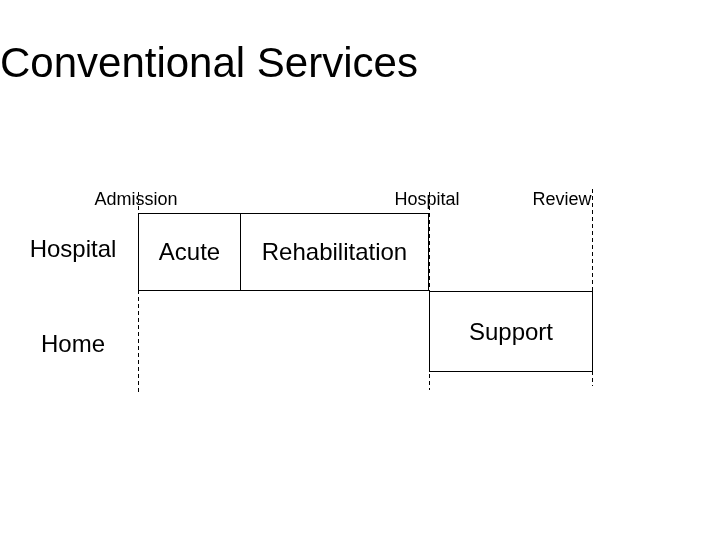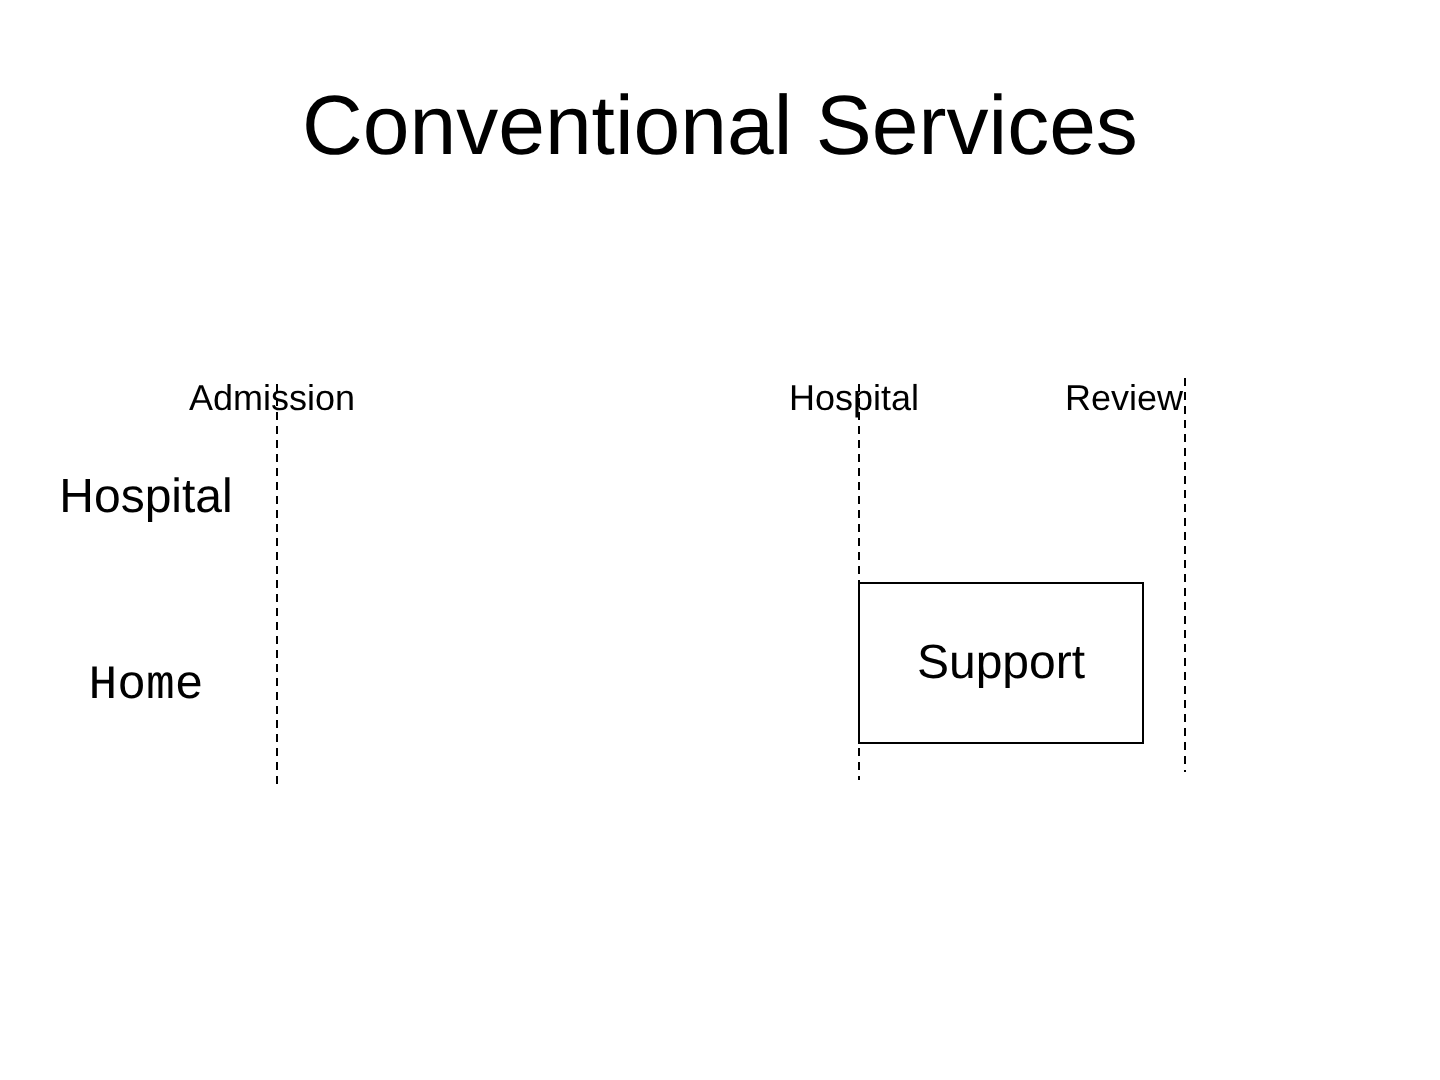--- a/index.html
+++ b/index.html
@@ -14,21 +14,21 @@
     background: #ffffff;
     overflow: hidden;
     font-family: "Liberation Sans", "DejaVu Sans", sans-serif;
     color: #000000;
   }
   .title {
     position: absolute;
     top: 42px;
     left: 0;
     width: 100%;
-    text-align: center;
+    text-align: left;
     font-size: 42px;
     line-height: 1;
     white-space: nowrap;
     z-index: 3;
   }
   .milestone-label {
     position: absolute;
     top: 162px;
     transform: translateX(-50%);
     font-size: 18px;
@@ -52,21 +52,21 @@
   .row-label {
     position: absolute;
     transform: translateX(-50%);
     left: 73px;
     font-size: 24px;
     line-height: 1;
     white-space: nowrap;
     z-index: 3;
   }
   .rl-hospital { top: 237px; }
-  .rl-home     { top: 332px; font-family: Liberation Mono, monospace; }
+  .rl-home     { top: 332px; }
   .hospital-box {
     position: absolute;
     left: 138px;
     top: 213px;
     width: 291px;
     height: 78px;
     box-sizing: border-box;
     border: 1px solid #000000;
     background: #ffffff;
     display: flex;
@@ -84,21 +84,21 @@
     border-right: 1px solid #000000;
     flex: none;
   }
   .cell-rehab {
     flex: 1;
   }
   .support-box {
     position: absolute;
     left: 429px;
     top: 291px;
-    width: 143px;
+    width: 164px;
     height: 81px;
     box-sizing: border-box;
     border: 1px solid #000000;
     background: #ffffff;
     display: flex;
     align-items: center;
     justify-content: center;
     font-size: 24px;
     white-space: nowrap;
     z-index: 2;
@@ -115,16 +115,20 @@
   <div class="milestone-label ml-discharge">Hospital</div>
   <div class="milestone-label ml-review">Review</div>
 
   <div class="dash-line dl-admission"></div>
   <div class="dash-line dl-discharge"></div>
   <div class="dash-line dl-review"></div>
 
   <div class="row-label rl-hospital">Hospital</div>
   <div class="row-label rl-home">Home</div>
 
+  <div class="hospital-box">
+    <div class="phase-cell cell-acute">Acute</div>
+    <div class="phase-cell cell-rehab">Rehabilitation</div>
+  </div>
 
   <div class="support-box">Support</div>
 
 </div>
 
 </body></html>

